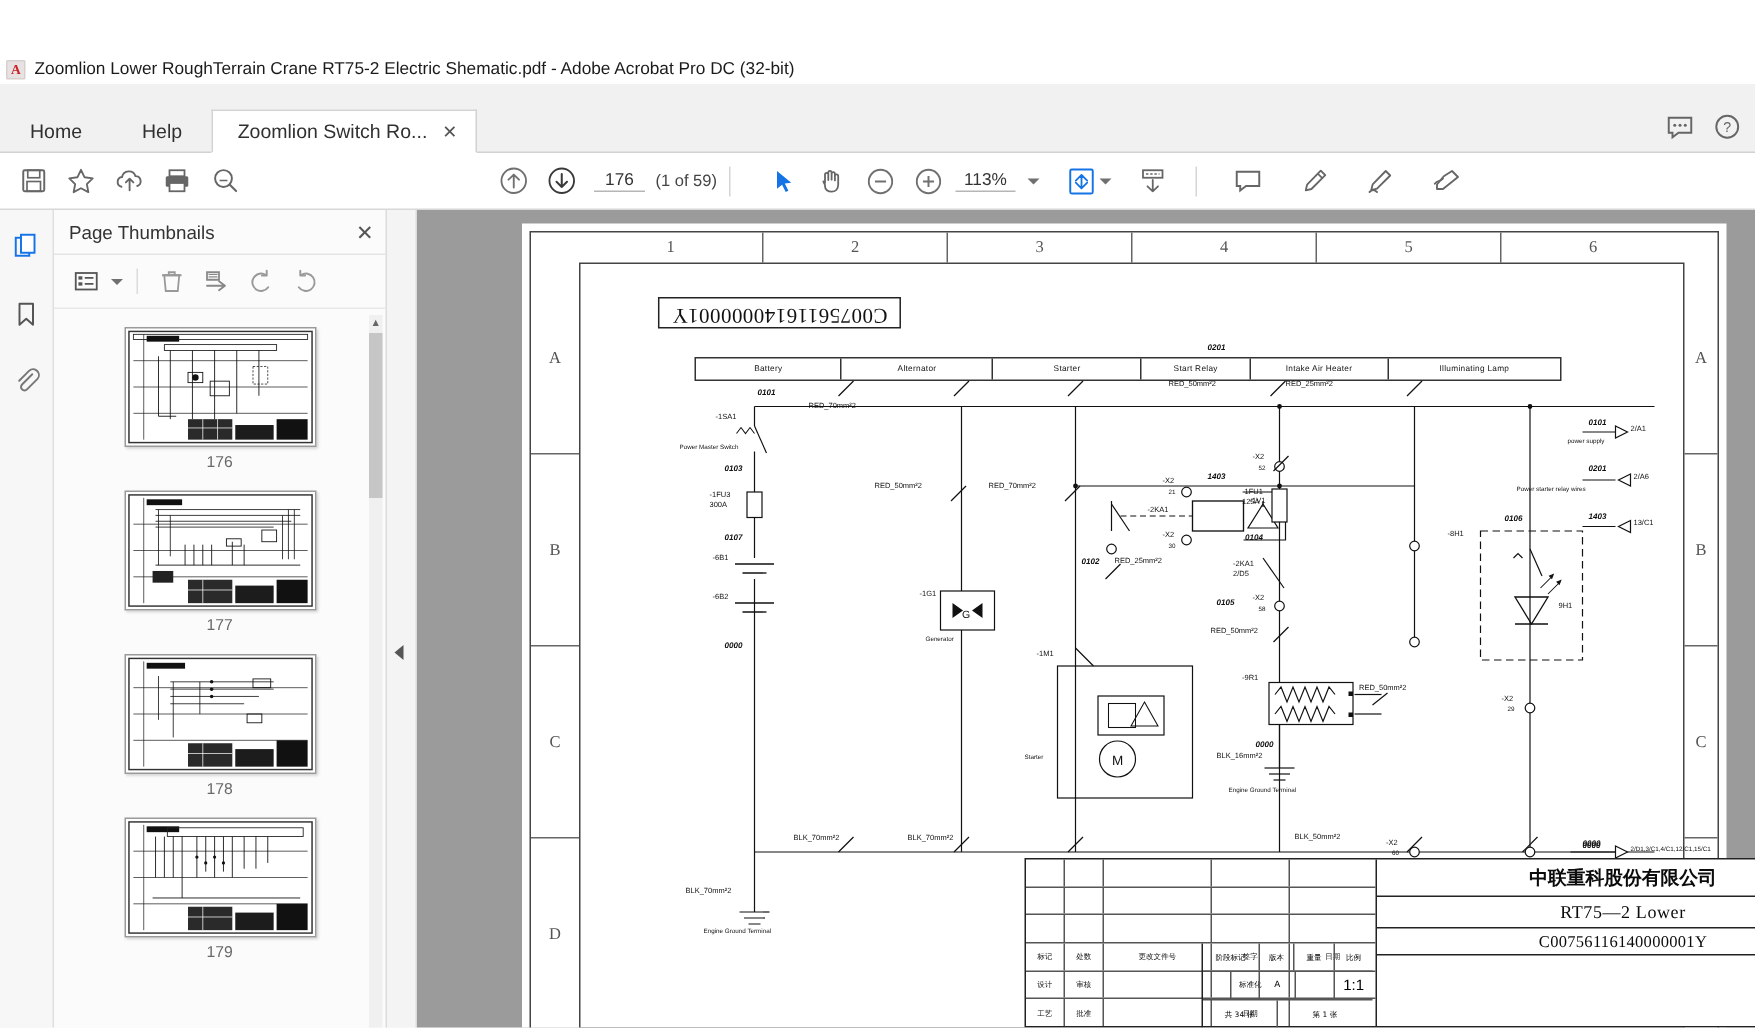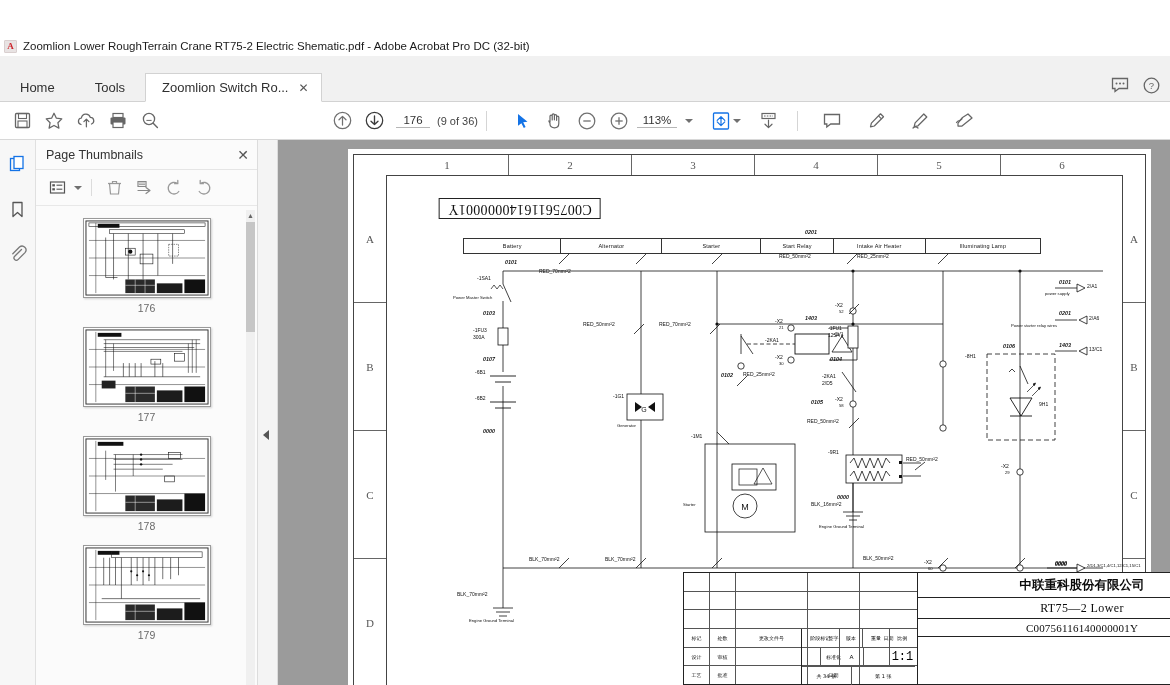--- a/index.html
+++ b/index.html
@@ -293,21 +293,21 @@
     <div class="acrobat-logo"></div>
     <span>Zoomlion Lower RoughTerrain Crane RT75-2 Electric Shematic.pdf - Adobe Acrobat Pro DC (32-bit)</span>
   </div>
 
 
   <div class="tabstrip">
     <div class="tab plain">
       <span>Home</span>
     </div>
     <div class="tab plain">
-      <span>Tools</span>
+      <span>Help</span>
     </div>
     <div class="tab active">
       <span>Zoomlion Switch Ro...</span>
       <span class="tab-close">✕</span>
     </div>
     <div class="tabstrip-right">
       <span>
         <svg width="18" height="16" viewBox="0 0 18 16">
           <path d="M1.5 1.5h15v10h-8.5l-4 3v-3h-2.5z" fill="none" stroke="#666" stroke-width="1.3"></path>
           <circle cx="5.5" cy="6.5" r="1" fill="#666"></circle>
@@ -368,21 +368,21 @@
         </svg>
       </div>
       <div class="tb-btn">
         <svg width="21" height="21" viewBox="0 0 21 21">
           <circle cx="10.5" cy="10.5" r="8.2" fill="none" stroke="#3a3a3a" stroke-width="1.25"></circle>
           <path d="M10.5 6v8.6M7 11.2l3.5 3.4 3.5-3.4" fill="none" stroke="#3a3a3a" stroke-width="1.35" stroke-linecap="round" stroke-linejoin="round"></path>
         </svg>
       </div>
       <div class="pagebox">
         <div class="pagenum">176</div>
-        <span class="pagetotal">(9 of 36)</span>
+        <span class="pagetotal">(1 of 59)</span>
       </div>
       <div class="tb-sep"></div>
     </div>
 
     <div class="tb-group" style="margin-left:12px;">
       <div class="tb-btn">
         <svg width="18" height="18" viewBox="0 0 18 18">
           <path d="M4 2l9.5 7.8-4.3.5 2.4 4.8-1.8.9-2.4-4.8-3.4 2.6z" fill="#1473e6"></path>
         </svg>
       </div>
@@ -1052,21 +1052,21 @@
                 <div style="flex:1.3; border-right:1px solid #555; display:flex; align-items:center; justify-content:center; font-size:5px; font-family:'DejaVu Sans',sans-serif;">阶段标记</div>
                 <div style="flex:.8; border-right:1px solid #555; display:flex; align-items:center; justify-content:center; font-size:5px; font-family:'DejaVu Sans',sans-serif;">版本</div>
                 <div style="flex:.9; border-right:1px solid #555; display:flex; align-items:center; justify-content:center; font-size:5px; font-family:'DejaVu Sans',sans-serif;">重量</div>
                 <div style="flex:.9; display:flex; align-items:center; justify-content:center; font-size:5px; font-family:'DejaVu Sans',sans-serif;">比例</div>
               </div>
               <div style="flex:1; display:flex; border-bottom:1px solid #555;">
                 <div style="flex:.65; border-right:1px solid #555;"></div>
                 <div style="flex:.65; border-right:1px solid #555;"></div>
                 <div style="flex:.8; border-right:1px solid #555; display:flex; align-items:center; justify-content:center; font-size:6px;">A</div>
                 <div style="flex:.9; border-right:1px solid #555;"></div>
-                <div style="flex:.9; display:flex; align-items:center; justify-content:center; font-size:12px; font-family:Liberation Mono, monospace;">1:1</div>
+                <div style="flex:.9; display:flex; align-items:center; justify-content:center; font-size:10px; font-family:Liberation Sans, sans-serif;">1:1</div>
               </div>
               <div style="flex:1; display:flex;">
                 <div style="flex:1.3; border-right:1px solid #555; display:flex; align-items:center; justify-content:center; font-size:5px; font-family:'DejaVu Sans',sans-serif;">共 34 张</div>
                 <div style="flex:1.7; display:flex; align-items:center; justify-content:center; font-size:5px; font-family:'DejaVu Sans',sans-serif;">第 1 张</div>
               </div>
             </div>
 
           </div>
         </div>
       </div>

